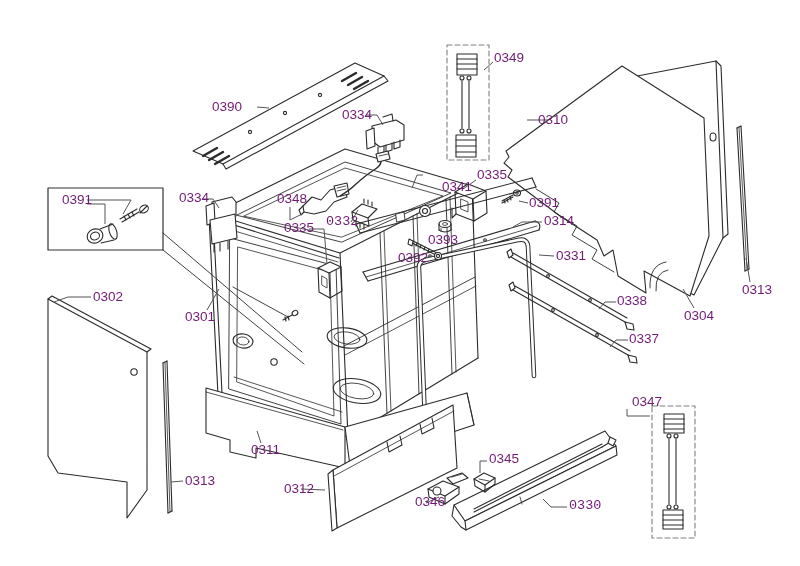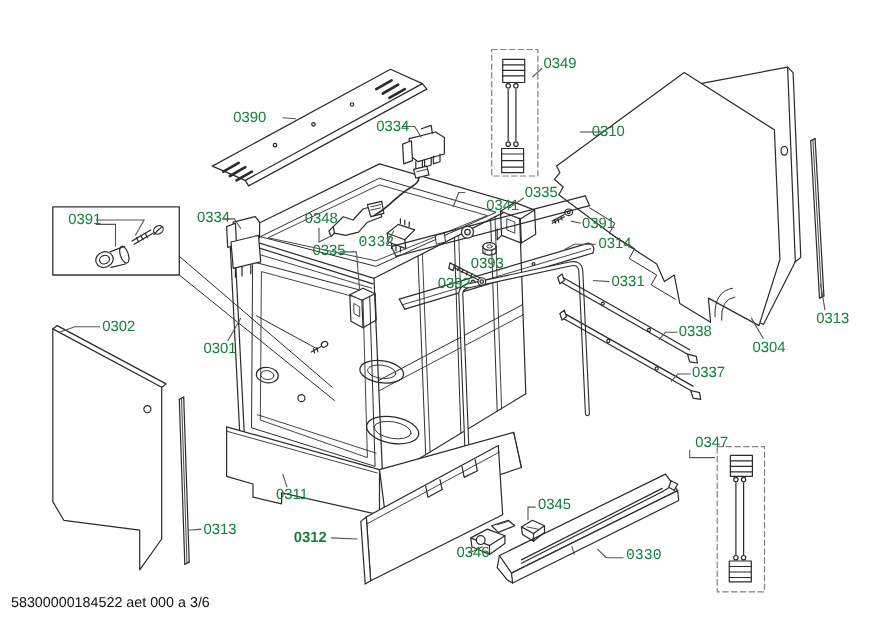--- a/index.html
+++ b/index.html
@@ -1,20 +1,20 @@
 <!DOCTYPE html>
 <html><head>
 <meta charset="utf-8">
 <style>
   html,body{margin:0;padding:0;background:#ffffff;}
   #stage{position:relative;width:800px;height:566px;background:#ffffff;overflow:hidden;
          font-family:"Liberation Sans","DejaVu Sans",sans-serif;}
   #art,#leader-layer{position:absolute;left:0;top:0;}
   #leader-layer{pointer-events:none;}
-  .plabel{position:absolute;font-size:13.5px;line-height:14px;color:#15803d;white-space:nowrap;text-align:right;}
+  .plabel{position:absolute;font-size:13.5px;line-height:14px;color:#701a75;white-space:nowrap;text-align:right;}
   #footer-text{position:absolute;left:10px;top:540px;font-size:13px;color:#111;}
   #leader-layer polyline{fill:none;stroke:#555;stroke-width:1;}
 </style>
 </head>
 <body>
 
 <div id="stage">
 
   <svg id="art" width="800" height="566" viewBox="0 0 800 566">
     <g stroke="#2b2b2b" fill="none" stroke-width="1.1" stroke-linejoin="round" stroke-linecap="round">
@@ -361,41 +361,40 @@
       <polyline points="426,503 439,497"></polyline>
       <polyline points="567,507 551,507 543,499"></polyline>
       <polyline points="203,199 213,199 219,208"></polyline>
       <polyline points="290,207 290,220 302,214"></polyline>
       <polyline points="351,222 358,210"></polyline>
       <polyline points="309,229 324,229 327,264"></polyline>
       <polyline points="87,200 131,200 123,214"></polyline>
       <polyline points="87,204 105,204 105,224"></polyline>
     </svg>
 
-  <div id="footer-text">58300000184522 aet 000 a 3/6</div>
 <div class="plabel" style="left: 212px; top: 100px;">0390</div>
     <div class="plabel" style="left: 342px; top: 108px;">0334</div>
     <div class="plabel" style="left: 494px; top: 51px;">0349</div>
     <div class="plabel" style="left: 503px; top: 113px; margin-left: 35px;">0310</div>
     <div class="plabel" style="left: 424px; top: 180px; margin-left: 18px;">0341</div>
     <div class="plabel" style="left: 477px; top: 168px;">0335</div>
     <div class="plabel" style="left: 529px; top: 196px;">0391</div>
     <div class="plabel" style="left: 544px; top: 214px;">0314</div>
     <div class="plabel" style="left: 428px; top: 233px;">0393</div>
     <div class="plabel" style="left: 398px; top: 251px;">0392</div>
     <div class="plabel" style="left: 556px; top: 249px;">0331</div>
     <div class="plabel" style="left: 617px; top: 294px;">0338</div>
     <div class="plabel" style="left: 629px; top: 332px;">0337</div>
     <div class="plabel" style="left: 684px; top: 309px;">0304</div>
     <div class="plabel" style="left: 742px; top: 283px;">0313</div>
     <div class="plabel" style="left: 93px; top: 290px;">0302</div>
     <div class="plabel" style="left: 185px; top: 310px;">0301</div>
     <div class="plabel" style="left: 251px; top: 443px;">0311</div>
     <div class="plabel" style="left: 185px; top: 474px;">0313</div>
-    <div class="plabel" style="left: 267px; top: 482px; font-weight: bold;">0312</div>
+    <div class="plabel" style="left: 284px; top: 482px;">0312</div>
     <div class="plabel" style="left: 632px; top: 395px;">0347</div>
     <div class="plabel" style="left: 489px; top: 452px;">0345</div>
     <div class="plabel" style="left: 403px; top: 495px; margin-left: 12px;">0346</div>
     <div class="plabel" style="left: 569px; top: 499px; font-family: Liberation Mono, monospace;">0330</div>
     <div class="plabel" style="left: 179px; top: 191px;">0334</div>
     <div class="plabel" style="left: 277px; top: 192px;">0348</div>
     <div class="plabel" style="left: 326px; top: 215px; font-family: Liberation Mono, monospace;">0332</div>
     <div class="plabel" style="left: 284px; top: 221px;">0335</div>
     <div class="plabel" style="left: 62px; top: 193px;">0391</div>
   </div>

